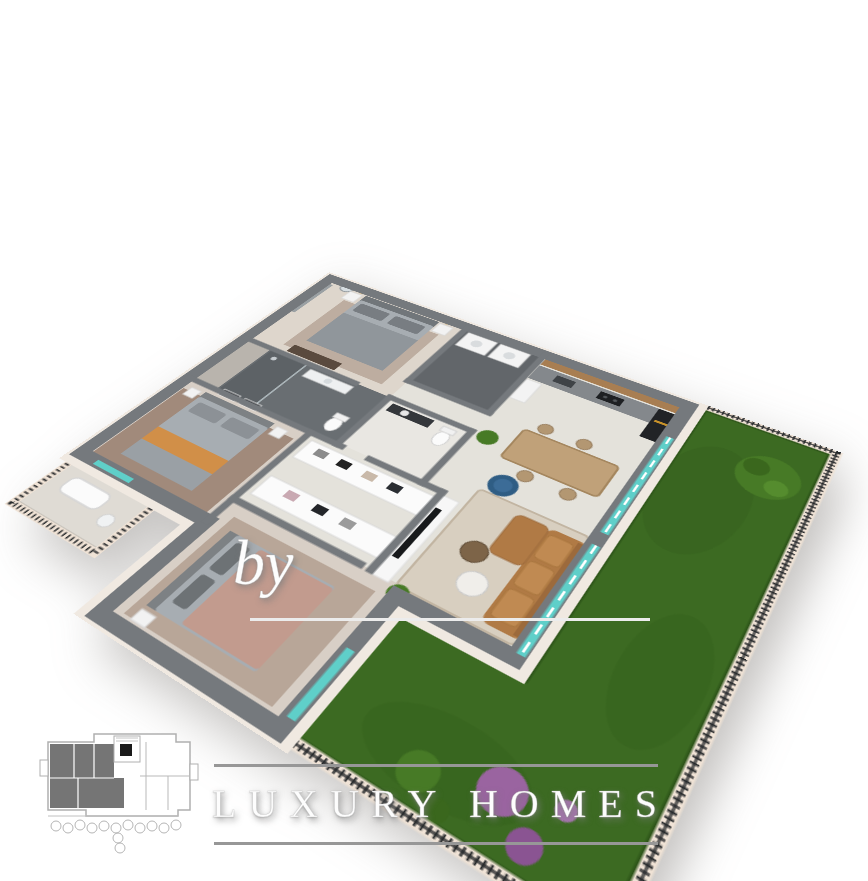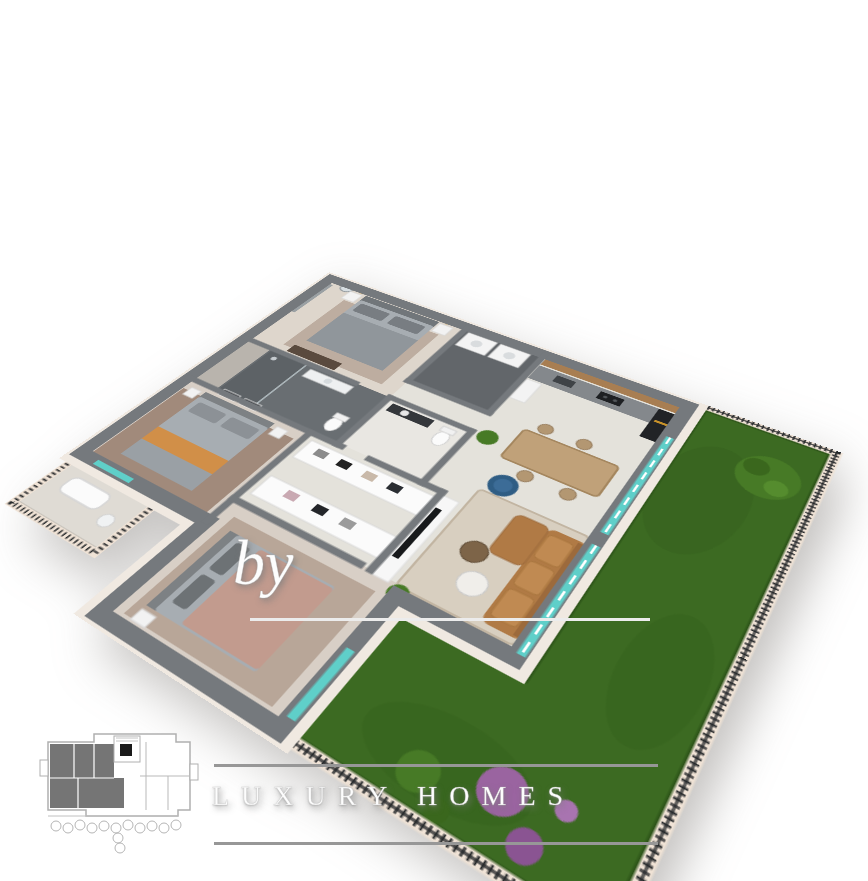--- a/index.html
+++ b/index.html
@@ -15,21 +15,21 @@
            transform-origin:50% 50%;}
   .plan-3d svg{display:block;width:600px;height:480px;}
 
   
   .wm{position:absolute;color:var(--logo-white,#fdfdfd);
       text-shadow:2px 3px 6px rgba(125,125,125,.85),0 1px 2px rgba(150,150,150,.55);
       -webkit-text-stroke:.5px rgba(185,185,185,.5);
       font-family:"Liberation Serif","DejaVu Serif",serif;white-space:nowrap;}
   #wm-by{left:233px;top:526px;font-size:64px;font-style:italic;}
   #wm-brand{left:204px;top:630px;font-size:92px;letter-spacing:1px;}
-  #wm-tagline{left:212px;top:780px;font-size:28px;letter-spacing:12px;}
+  #wm-tagline{left:212px;top:780px;font-size:40px;letter-spacing:12px;}
   .wm-rule{position:absolute;height:3px;}
   #rule-1{left:250px;top:618px;width:400px;background:var(--logo-line-light,#ececec);}
   #rule-2{left:214px;top:764px;width:444px;background:var(--logo-line,#979797);}
   #rule-3{left:214px;top:842px;width:444px;background:var(--logo-line,#979797);}
 
   
   #inset{position:absolute;left:28px;top:720px;width:180px;height:145px;}
   #inset svg{display:block;width:180px;height:145px;}
 </style>
 </head>

